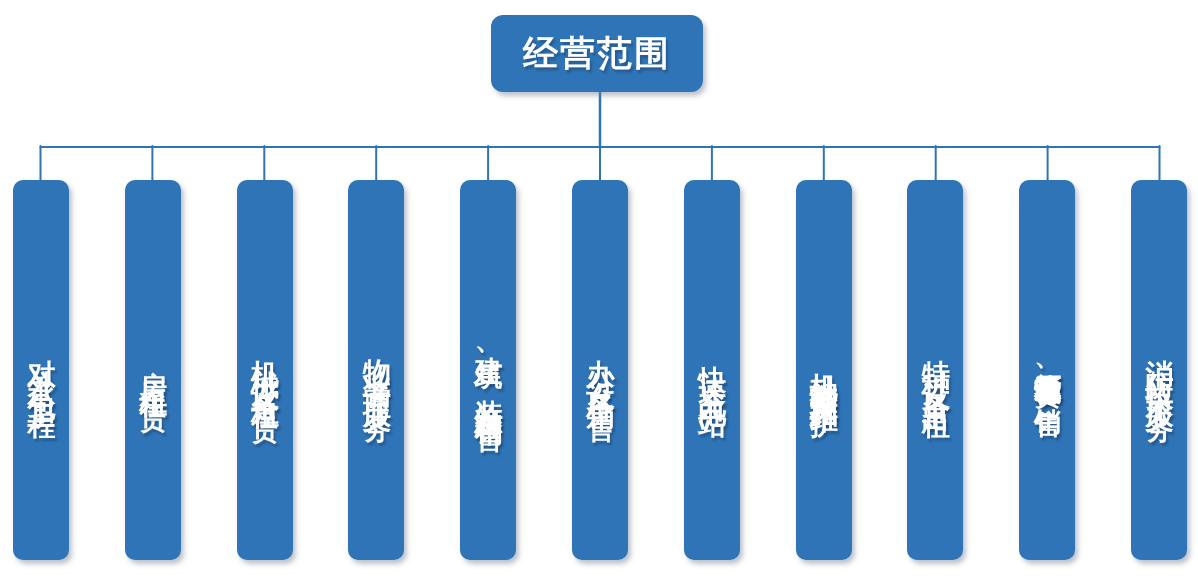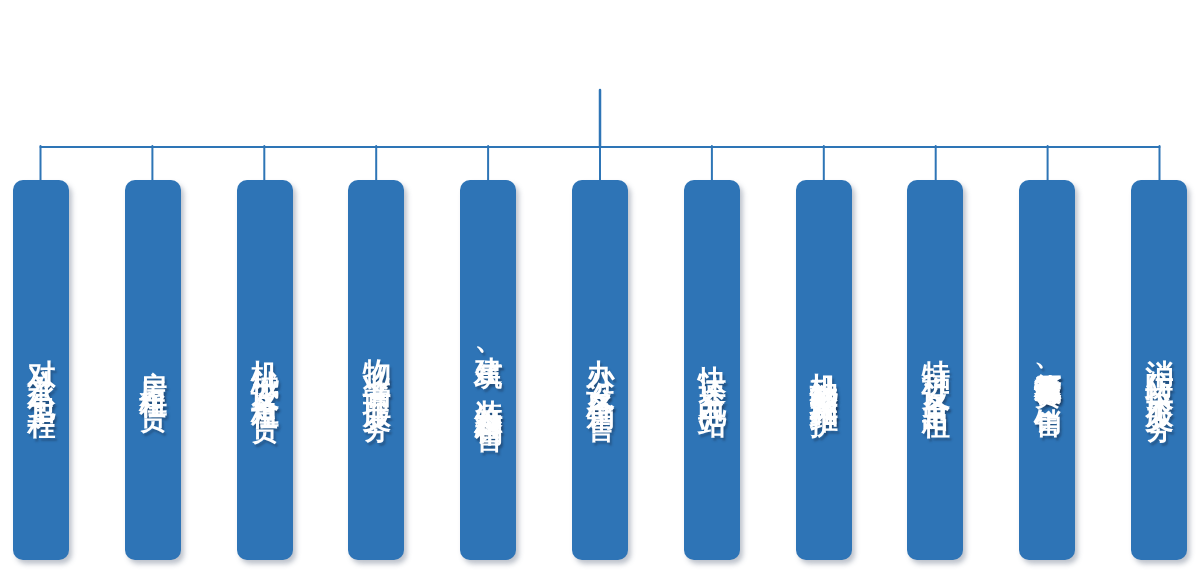--- a/index.html
+++ b/index.html
@@ -99,20 +99,23 @@
     <line x1="376.2" y1="146" x2="376.2" y2="181"></line>
     <line x1="488.1" y1="146" x2="488.1" y2="181"></line>
     <line x1="600" y1="146" x2="600" y2="181"></line>
     <line x1="711.9" y1="146" x2="711.9" y2="181"></line>
     <line x1="823.8" y1="146" x2="823.8" y2="181"></line>
     <line x1="935.7" y1="146" x2="935.7" y2="181"></line>
     <line x1="1047.6" y1="146" x2="1047.6" y2="181"></line>
     <line x1="1159.5" y1="146" x2="1159.5" y2="181"></line>
   </svg>
 
+  <div class="root-node">
+    <span class="root-label">经营范围</span>
+  </div>
 
   <div class="branches">
     <div class="branch-node">
       <span class="branch-label">对外承包工程</span>
     </div>
     <div class="branch-node">
       <span class="branch-label">房屋租赁</span>
     </div>
     <div class="branch-node">
       <span class="branch-label">机械设备租赁</span>

